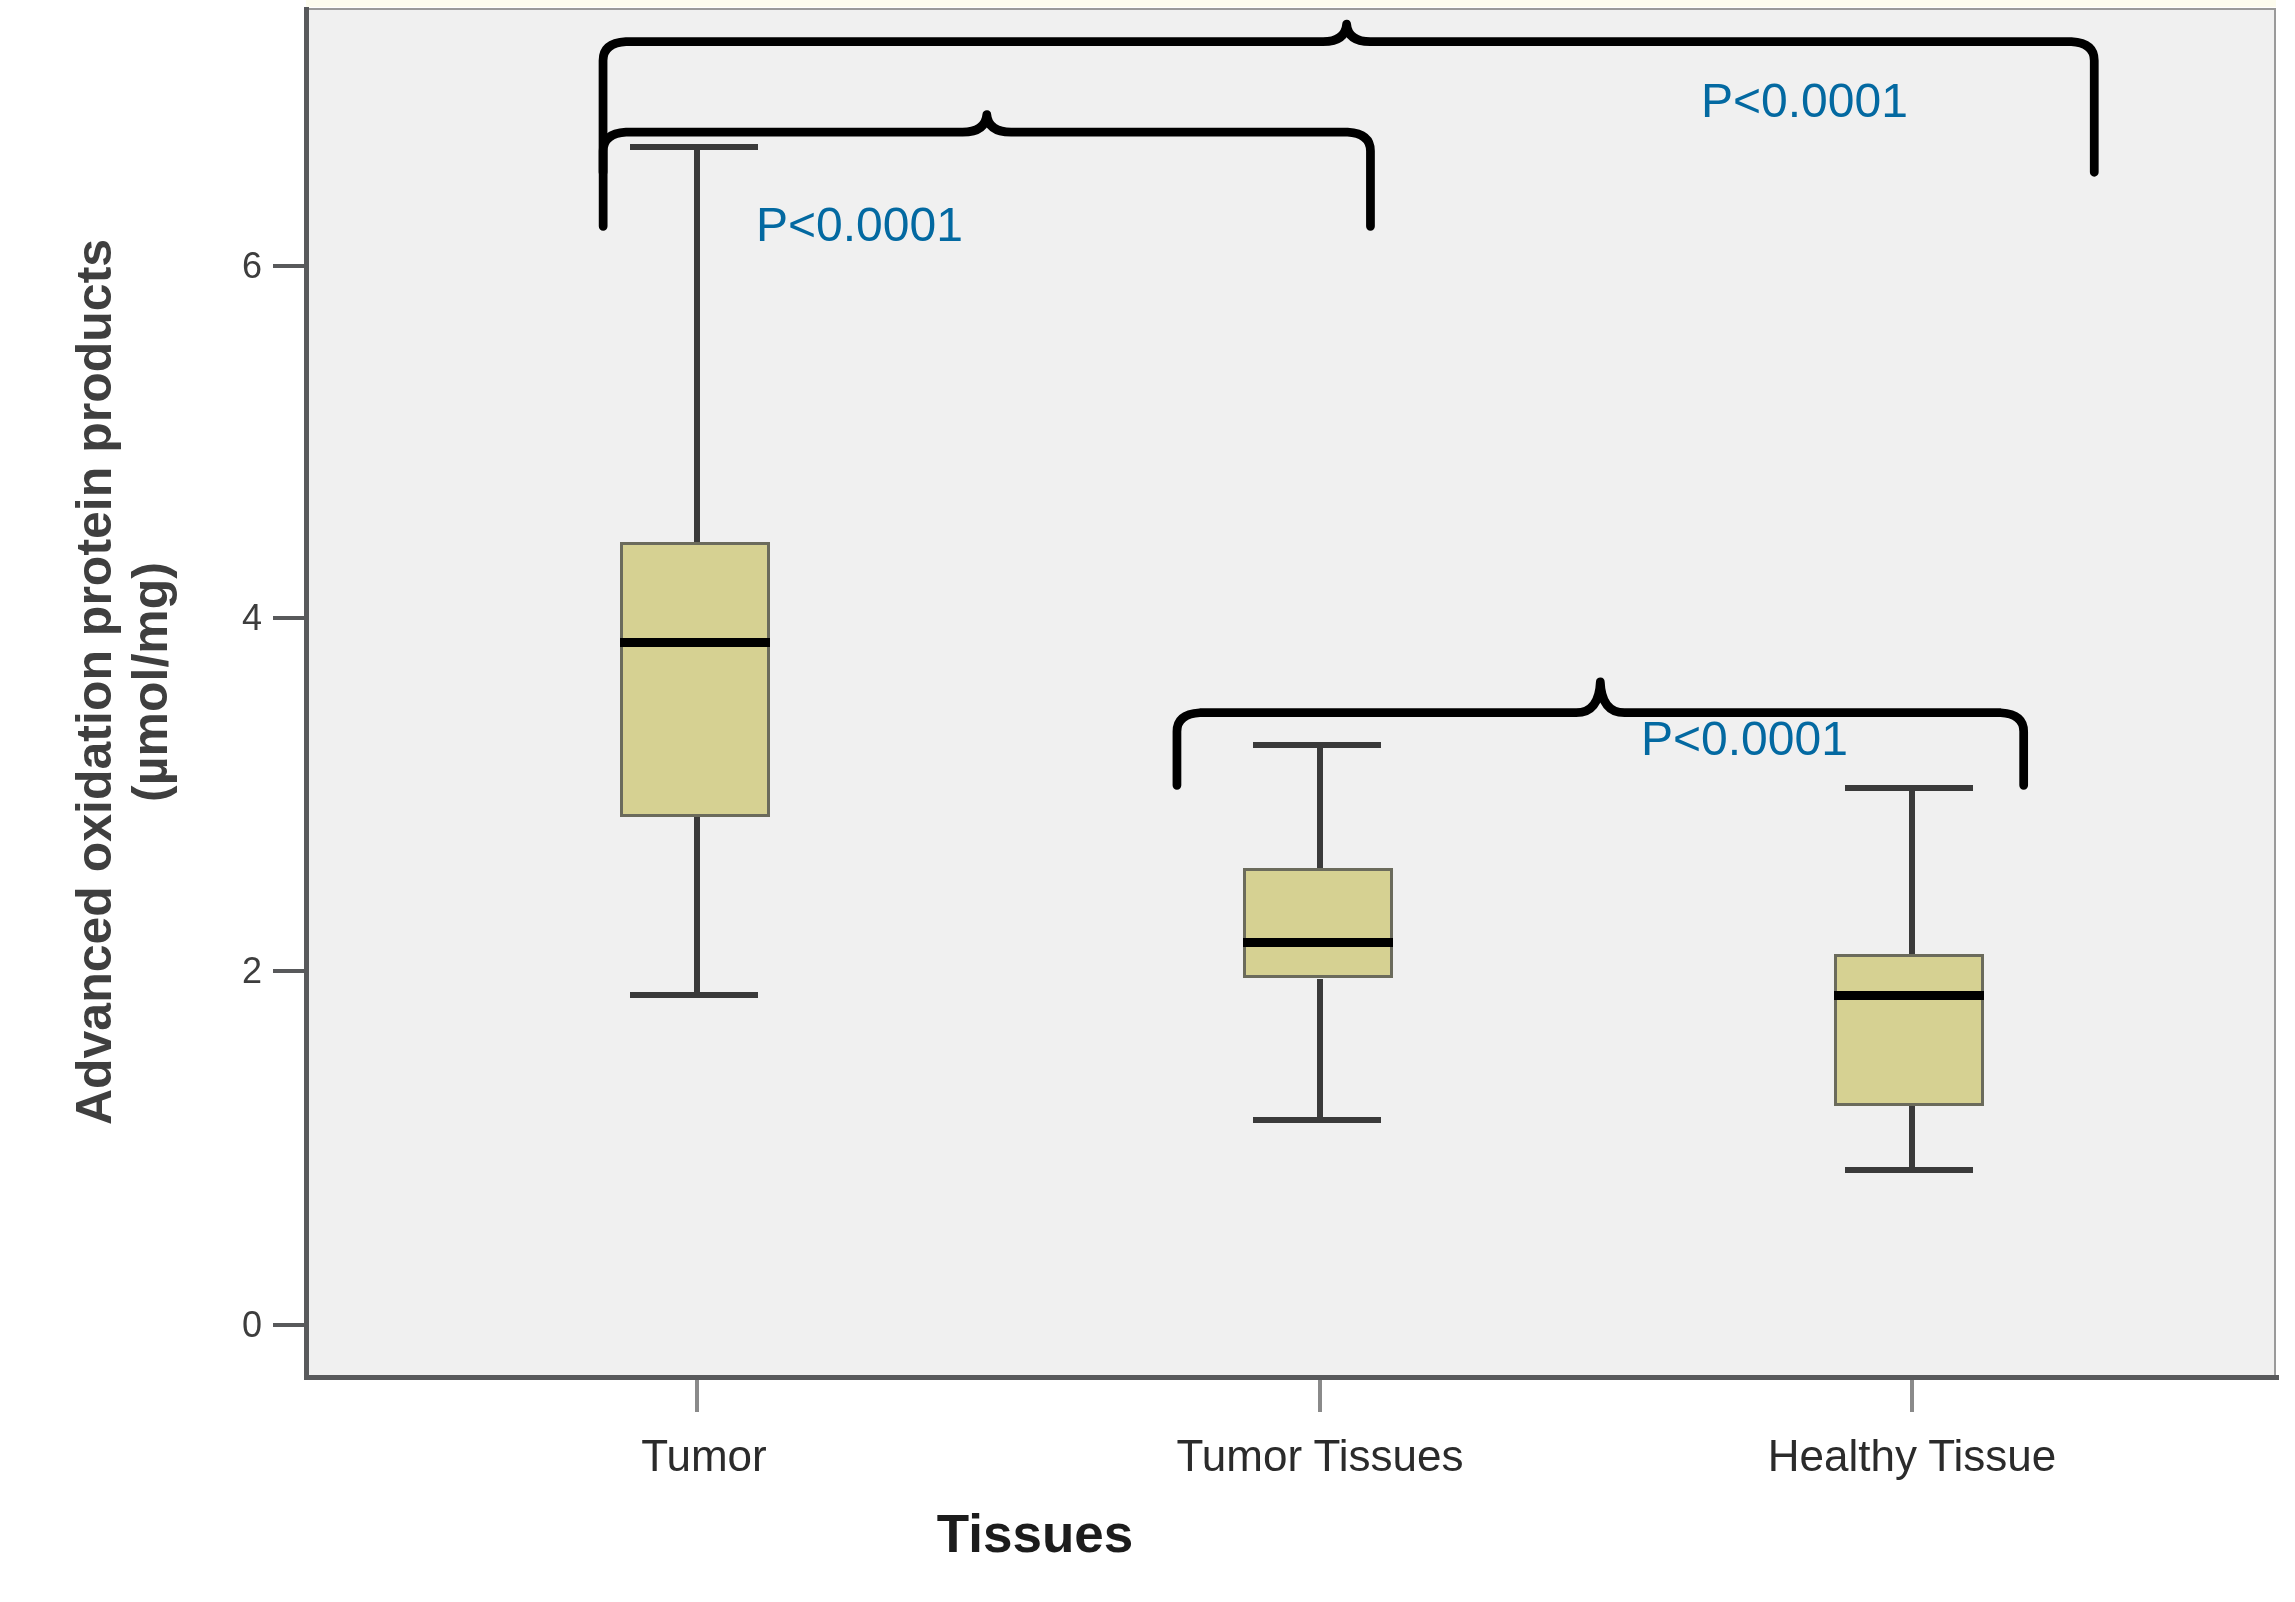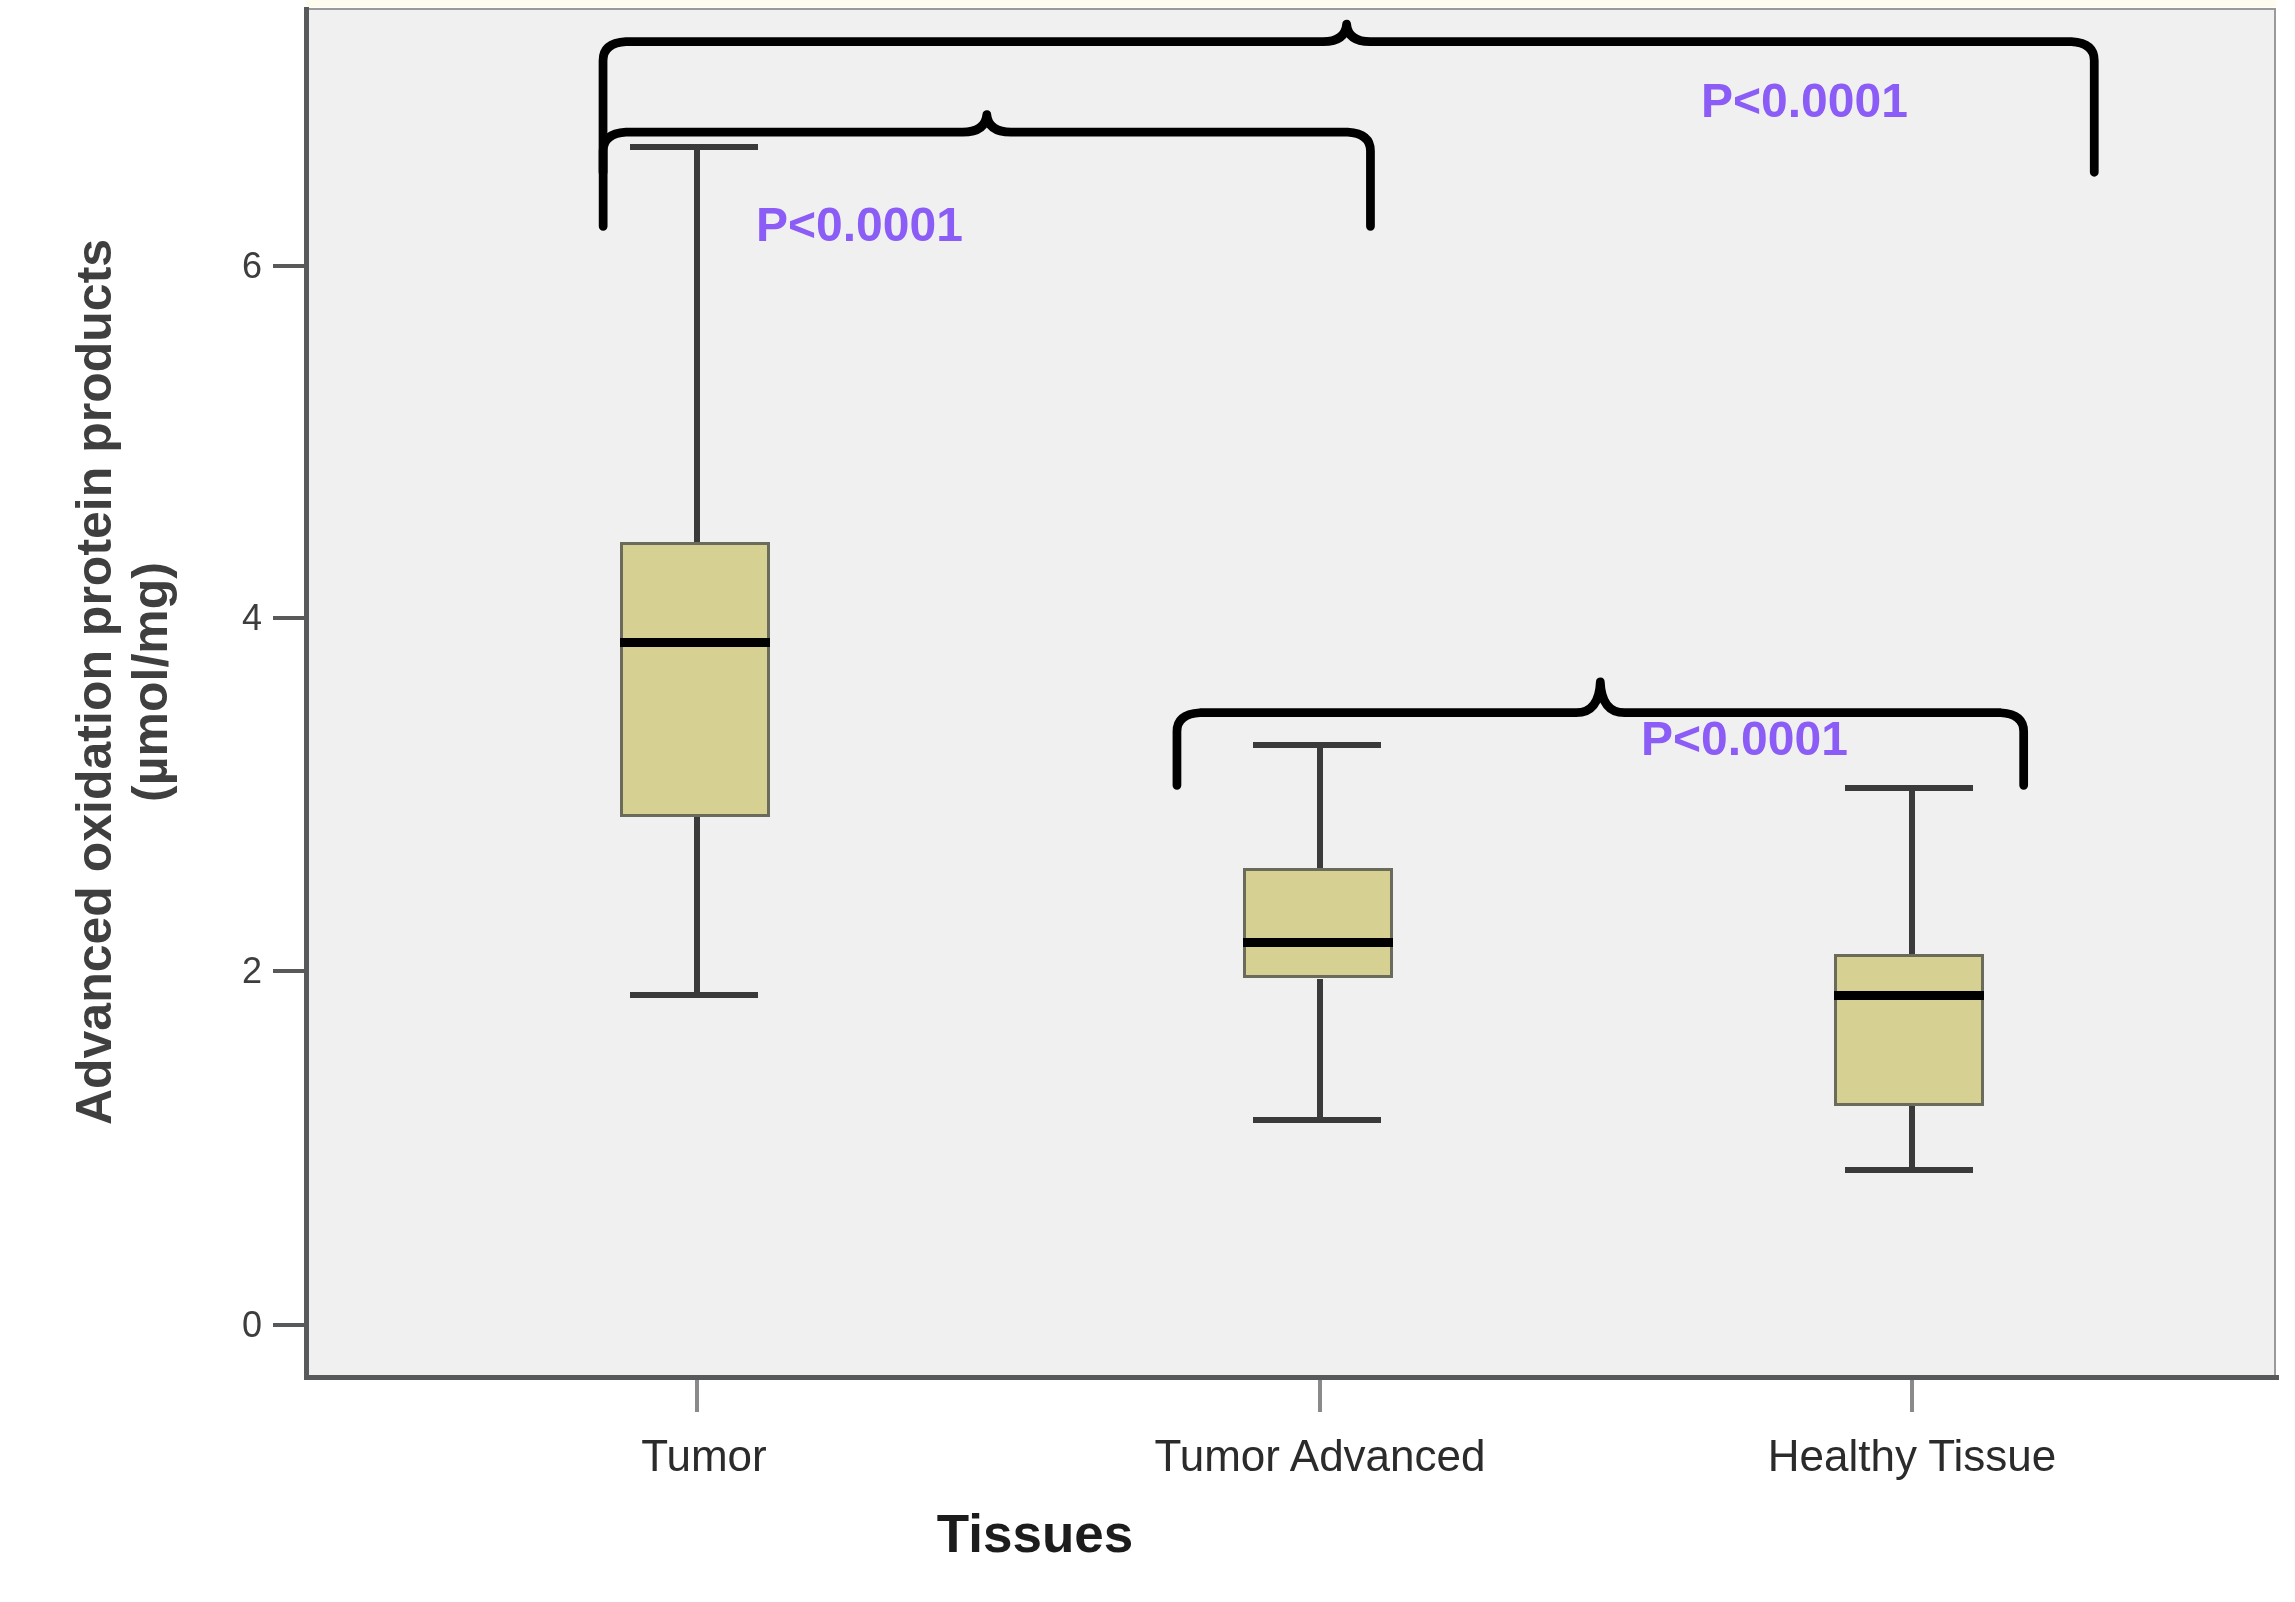--- a/index.html
+++ b/index.html
@@ -120,22 +120,22 @@
     height: 6px;
   }
   
   .bracket {
     position: absolute;
   }
   .bracket svg { display: block; overflow: visible; }
   .p-label {
     position: absolute;
     font-size: 48px;
-    font-weight: bold;
-    color: #8b5cf6;
+    font-weight: normal;
+    color: #0369a1;
     white-space: nowrap;
   }
   
   #top-strip {
     position: absolute;
     left: 306px;
     top: 0px;
     width: 1970px;
     height: 6.7px;
     background: #fdfcee;
@@ -217,19 +217,19 @@
       <path d="M 6 246 L 6 166 Q 6 140 40 138 L 600 138 Q 634 138 636 92 Q 638 138 672 138 L 1232 138 Q 1266 140 1266 166 L 1266 246" fill="none" stroke="#000000" stroke-width="13" stroke-linecap="round" stroke-linejoin="round"></path>
     </svg>
   </div>
   <div class="p-label" style="left:1641px; top:711px;">P&lt;0.0001</div>
 
   <div class="x-tick" style="left:695px; top:1380px;"></div>
   <div class="x-tick" style="left:1318px; top:1380px;"></div>
   <div class="x-tick" style="left:1910px; top:1380px;"></div>
 
   <div class="x-tick-label" style="left:704px; top:1431px;">Tumor</div>
-  <div class="x-tick-label" style="left:1320px; top:1431px;">Tumor Advanced</div>
+  <div class="x-tick-label" style="left:1320px; top:1431px;">Tumor Tissues</div>
   <div class="x-tick-label" style="left:1912px; top:1431px;text-align:right;">Healthy Tissue</div>
 
   <div id="x-axis-title">Tissues</div>
 
 </div>
 
 
 </body></html>

